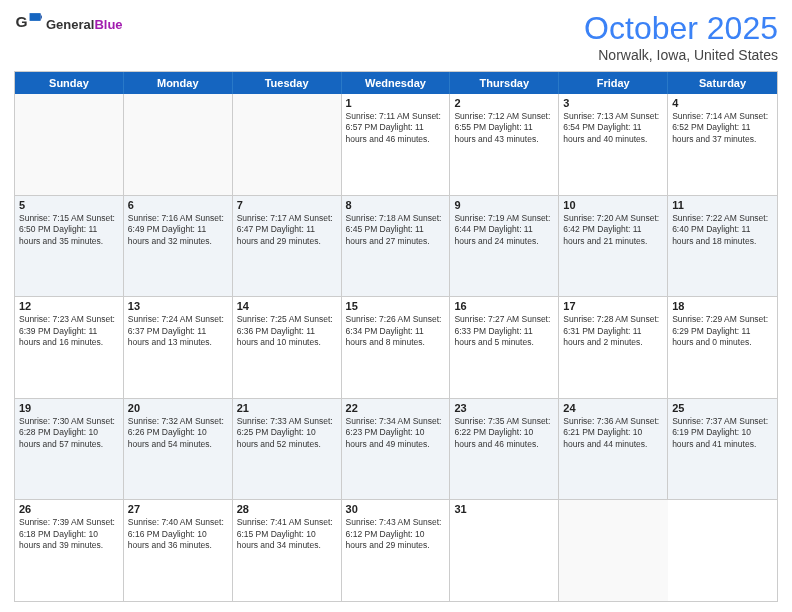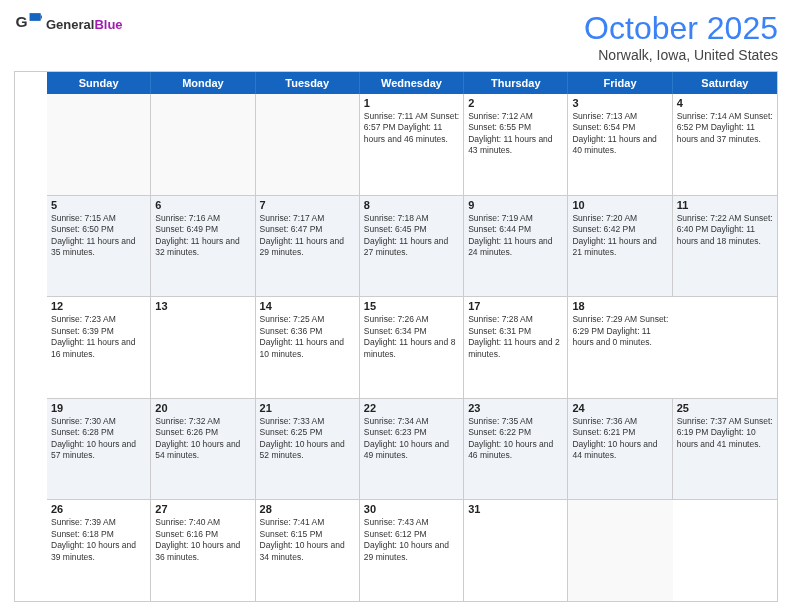--- a/index.html
+++ b/index.html
@@ -50,21 +50,20 @@
     }
     .location {
       font-size: 14px;
       color: #444;
     }
     .calendar {
       flex: 1;
       display: flex;
       flex-direction: column;
       border: 1px solid #ccc;
-      padding-left: 32px;
     }
     .cal-header {
       display: grid;
       grid-template-columns: repeat(7, 1fr);
       background: #1565c0;
     }
     .cal-header-cell {
       color: #fff;
       font-size: 11px;
       font-weight: bold;
@@ -219,32 +218,41 @@
         </div>
         <div class="cal-row">
           <div class="cal-cell">
             <span class="day-num">12</span>
             <div class="cell-text">Sunrise: 7:23 AM
 Sunset: 6:39 PM
 Daylight: 11 hours and 16 minutes.</div>
           </div>
           <div class="cal-cell">
             <span class="day-num">13</span>
+            <div class="cell-text">Sunrise: 7:24 AM
+Sunset: 6:37 PM
+Daylight: 11 hours and 13 minutes.</div>
           </div>
           <div class="cal-cell">
             <span class="day-num">14</span>
             <div class="cell-text">Sunrise: 7:25 AM
 Sunset: 6:36 PM
 Daylight: 11 hours and 10 minutes.</div>
           </div>
           <div class="cal-cell">
             <span class="day-num">15</span>
             <div class="cell-text">Sunrise: 7:26 AM
 Sunset: 6:34 PM
 Daylight: 11 hours and 8 minutes.</div>
+          </div>
+          <div class="cal-cell">
+            <span class="day-num">16</span>
+            <div class="cell-text">Sunrise: 7:27 AM
+Sunset: 6:33 PM
+Daylight: 11 hours and 5 minutes.</div>
           </div>
           <div class="cal-cell">
             <span class="day-num">17</span>
             <div class="cell-text">Sunrise: 7:28 AM
 Sunset: 6:31 PM
 Daylight: 11 hours and 2 minutes.</div>
           </div>
           <div class="cal-cell">
             <span class="day-num">18</span>
             <div class="cell-text">Sunrise: 7:29 AM

